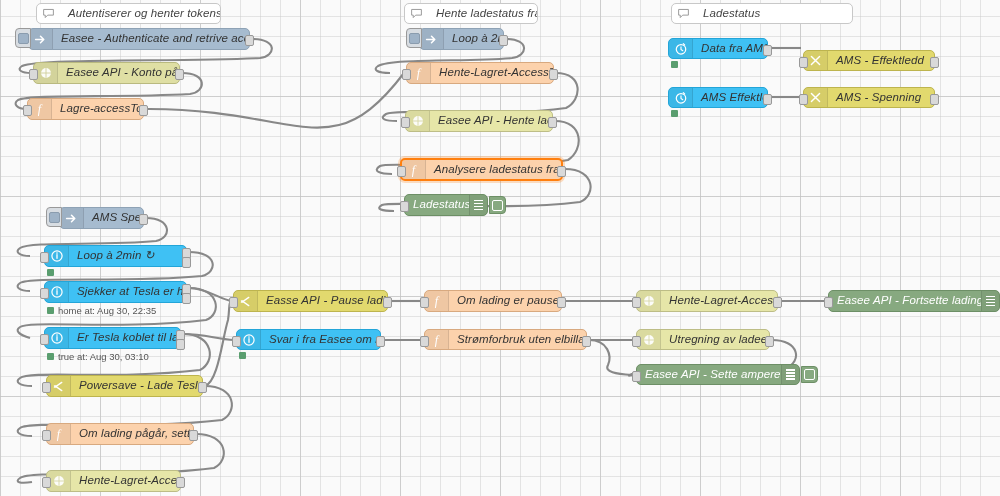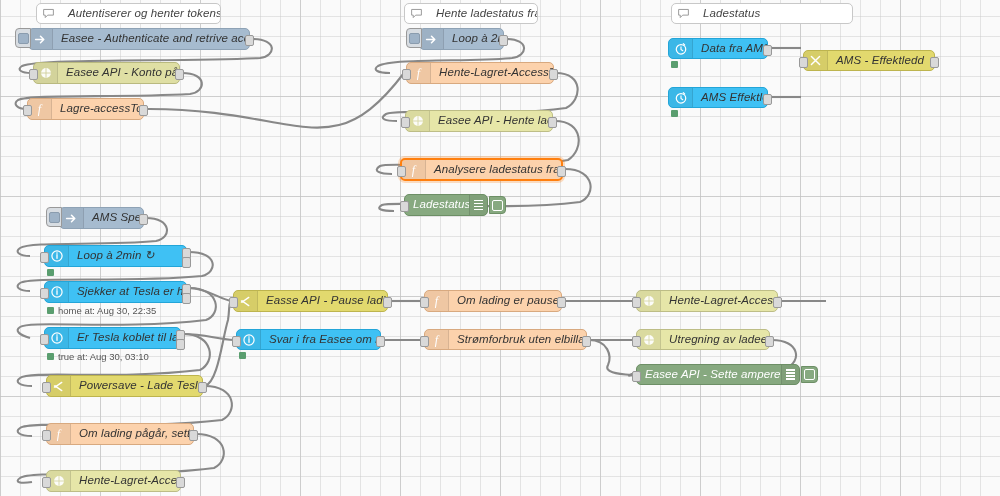--- a/index.html
+++ b/index.html
@@ -299,20 +299,30 @@
         </svg>
     </span>
     <span class="lbl">AMS Effektledd variabel</span>
     <span class="port out" style="top:6px;"></span>
     <span class="status">
       <span class="dot"></span>
       <span></span>
     </span>
   </div>
 
+  <div class="node n-change" style="left:803px;top:87px;width:132px;height:21px;">
+    <span class="icon">
+      <svg width="13" height="13" viewBox="0 0 16 16">
+          <path d="M3 3l10 10M13 3L3 13" stroke="#fff" stroke-width="1.8" fill="none" stroke-linecap="round"></path>
+        </svg>
+    </span>
+    <span class="lbl">AMS - Spenning</span>
+    <span class="port in" style="top:6px;"></span>
+    <span class="port out" style="top:6px;"></span>
+  </div>
 
   <div class="node n-inject" style="left:59px;top:207px;width:85px;height:22px;">
     <span class="inj-btn">
         <i></i>
       </span>
     <span class="icon">
       <svg width="13" height="13" viewBox="0 0 16 16">
           <path d="M2 8h8M8 4l4 4-4 4" fill="none" stroke="#fff" stroke-width="1.9" stroke-linecap="round" stroke-linejoin="round"></path>
         </svg>
     </span>
@@ -435,20 +445,33 @@
       <svg width="14" height="14" viewBox="0 0 16 16">
           <circle cx="8" cy="8" r="5.6" fill="#fff" opacity=".92"></circle>
           <path d="M8 2.4v11.2M2.4 8h11.2" stroke="#d6d6a5" stroke-width="1" fill="none"></path>
         </svg>
     </span>
     <span class="lbl">Hente-Lagret-AccessTokens</span>
     <span class="port in" style="top:6px;"></span>
     <span class="port out" style="top:6px;"></span>
   </div>
 
+  <div class="node n-debug" style="left:828px;top:290px;width:172px;height:22px;">
+    <span class="lbl" style="color:#fff;text-align:center;">Easee API - Fortsette lading</span>
+    <span class="icon-r">
+      <span class="dbg-lines">
+          <span></span>
+          <span></span>
+          <span></span>
+          <span></span>
+        </span>
+    </span>
+
+    <span class="port in" style="top:6px;"></span>
+  </div>
 
   <div class="node n-tesla" style="left:236px;top:329px;width:145px;height:21px;">
     <span class="icon">
       <svg width="14" height="14" viewBox="0 0 16 16">
           <circle cx="8" cy="8" r="5.8" fill="none" stroke="#fff" stroke-width="1.4"></circle>
           <path d="M8 6.6v4" stroke="#fff" stroke-width="1.5" stroke-linecap="round"></path>
           <circle cx="8" cy="4.7" r=".9" fill="#fff"></circle>
         </svg>
     </span>
     <span class="lbl">Svar i fra Easee om ny ladestatus</span>

